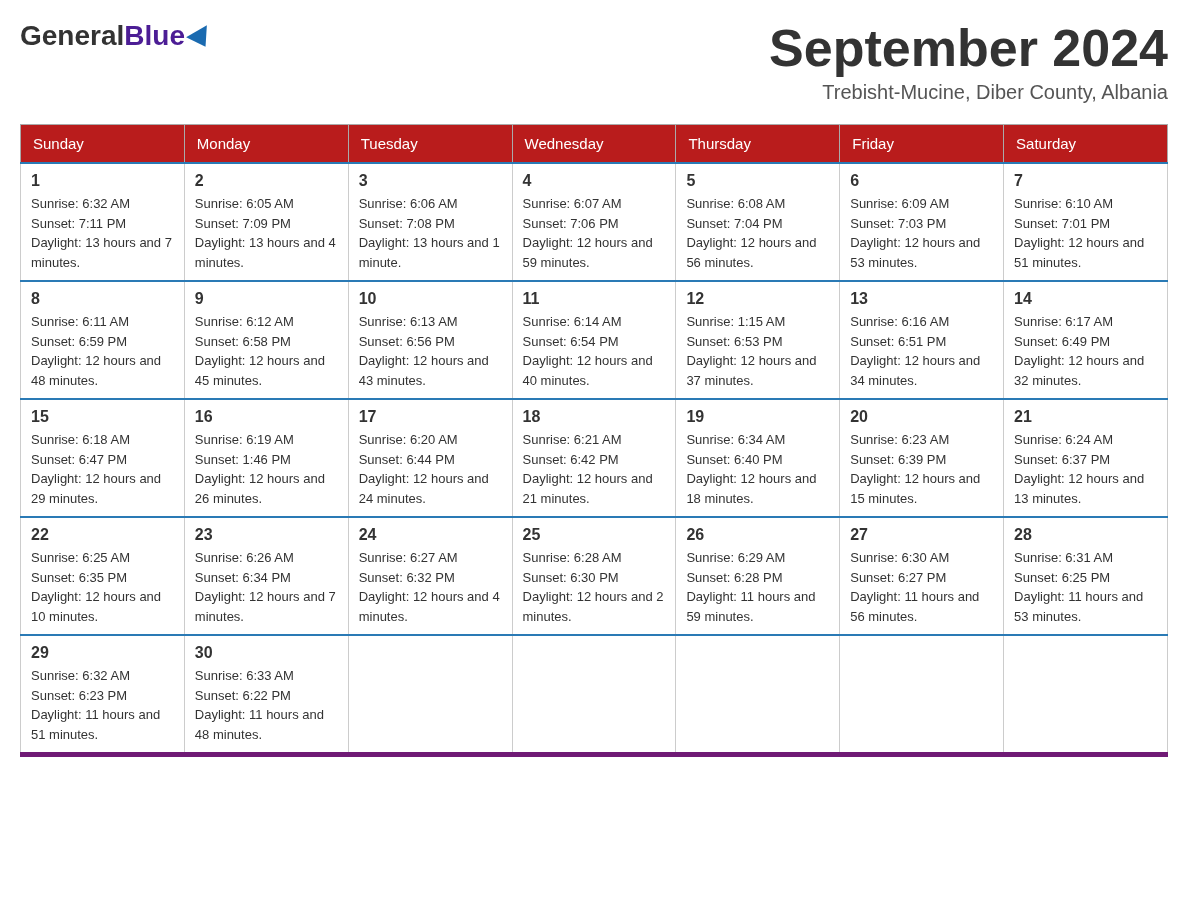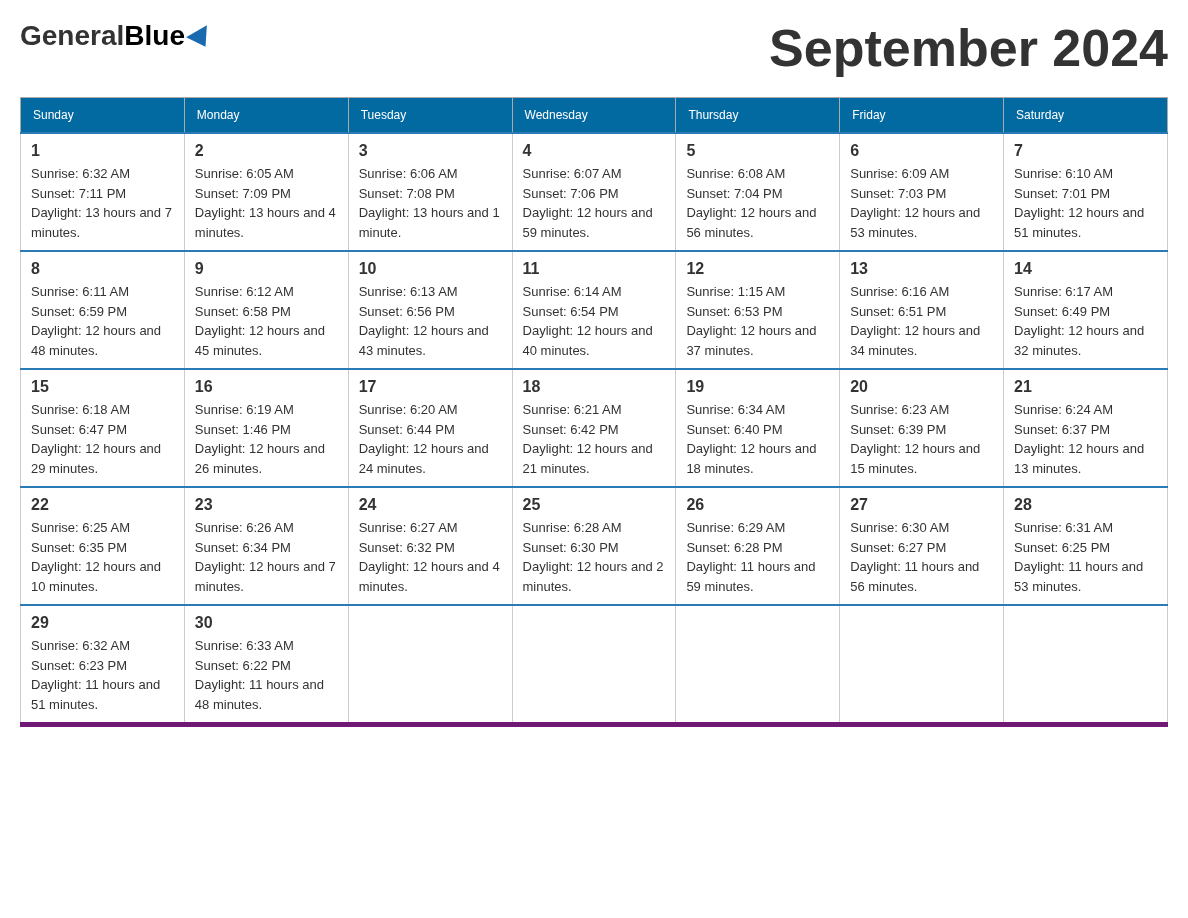--- a/index.html
+++ b/index.html
@@ -30,21 +30,21 @@
       font-weight: bold;
       color: #333;
     }
     .logo-blue-part {
       display: flex;
       align-items: center;
     }
     .logo-blue-text {
       font-size: 28px;
       font-weight: bold;
-      color: #000000;
+      color: #4c1d95;
     }
     .logo-triangle {
       width: 0;
       height: 0;
       border-left: 12px solid transparent;
       border-right: 12px solid transparent;
       border-top: 18px solid #1a6ab0;
       margin-left: 4px;
       transform: rotate(-30deg);
       margin-top: 5px;
@@ -63,23 +63,23 @@
       font-size: 20px;
       color: #555;
       margin-top: 4px;
     }
     .calendar {
       width: 100%;
       border-collapse: collapse;
       border: 1px solid #aaa;
     }
     .calendar th {
-      background-color: #0369a1;
+      background-color: #b91c1c;
       color: #fff;
-      font-size: 12px;
+      font-size: 15px;
       font-weight: normal;
       padding: 10px 12px;
       text-align: left;
       border: 1px solid #aaa;
     }
     .calendar td {
       width: calc(100% / 7);
       vertical-align: top;
       padding: 8px 10px;
       border: 1px solid #ccc;
@@ -115,20 +115,21 @@
     <div class="logo-text">
       <span class="logo-general">General</span>
       <div class="logo-blue-part">
         <span class="logo-blue-text">Blue</span>
         <div class="logo-triangle"></div>
       </div>
     </div>
   </div>
   <div class="title-section">
     <div class="month-title">September 2024</div>
+    <div class="location-title">Trebisht-Mucine, Diber County, Albania</div>
   </div>
 </div>
 
 <table class="calendar">
   <thead>
     <tr>
       <th>Sunday</th>
       <th>Monday</th>
       <th>Tuesday</th>
       <th>Wednesday</th>

